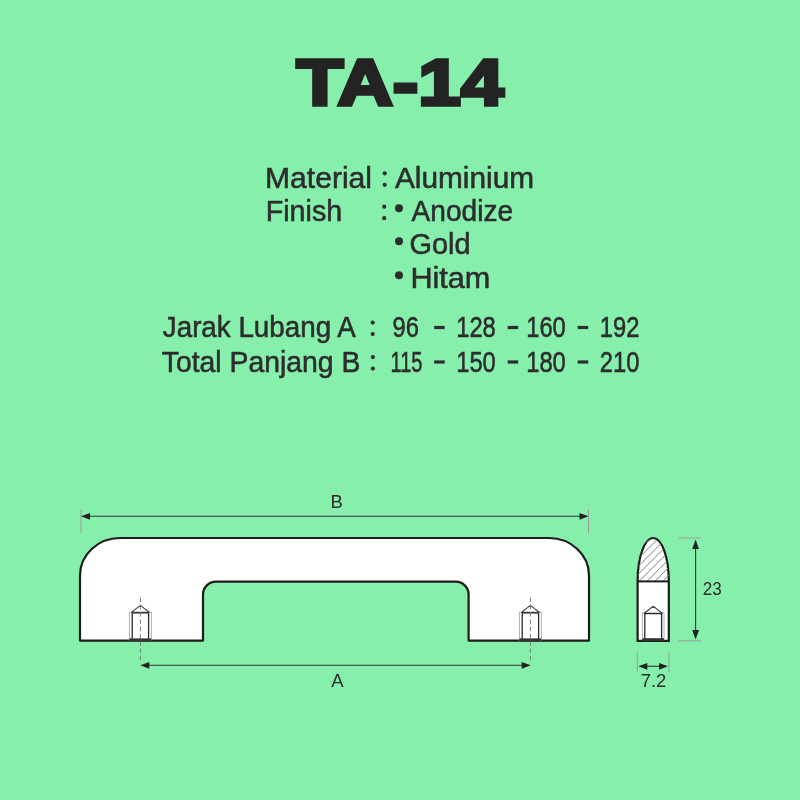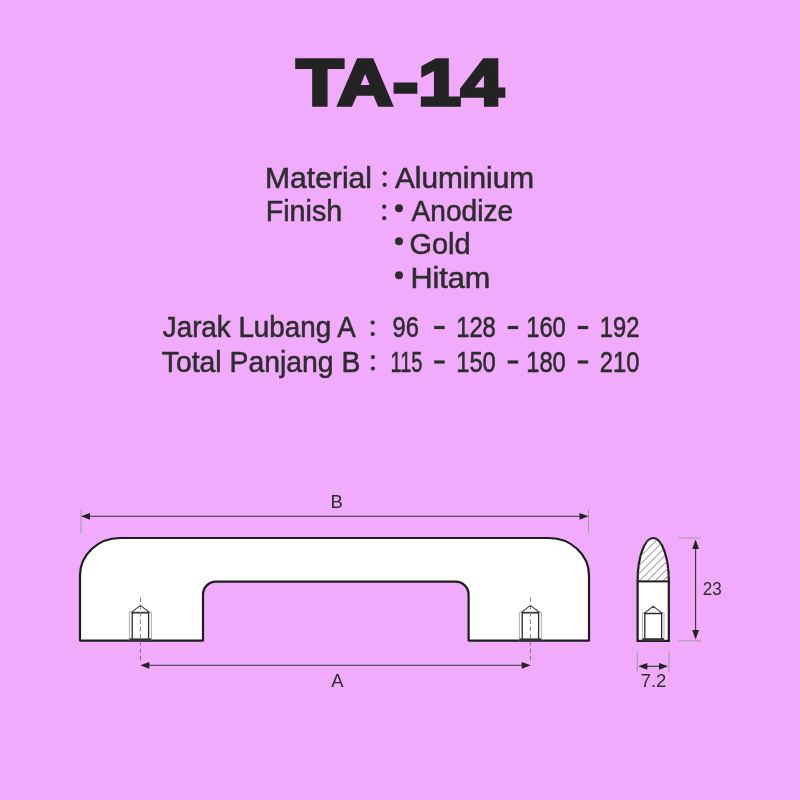--- a/index.html
+++ b/index.html
@@ -1,16 +1,16 @@
 <!DOCTYPE html>
 <html><head>
 <meta charset="utf-8">
 <style>
   html,body{margin:0;padding:0;background:#fff;}
-  #page{position:relative;width:800px;height:800px;background:#f0abfc;overflow:hidden;
+  #page{position:relative;width:800px;height:800px;background:#86efac;overflow:hidden;
         font-family:"Liberation Sans",sans-serif;}
   svg{position:absolute;left:0;top:0;}
   text{font-family:"Liberation Sans",sans-serif;}
 </style>
 </head>
 <body>
 <div id="page">
 <svg width="800" height="800" viewBox="0 0 800 800">
 
   <text id="title" x="400" y="104.5" text-anchor="middle" font-size="65" font-weight="bold" fill="#232323" stroke="#232323" stroke-width="3.7" textLength="207" lengthAdjust="spacingAndGlyphs">TA-14</text>

